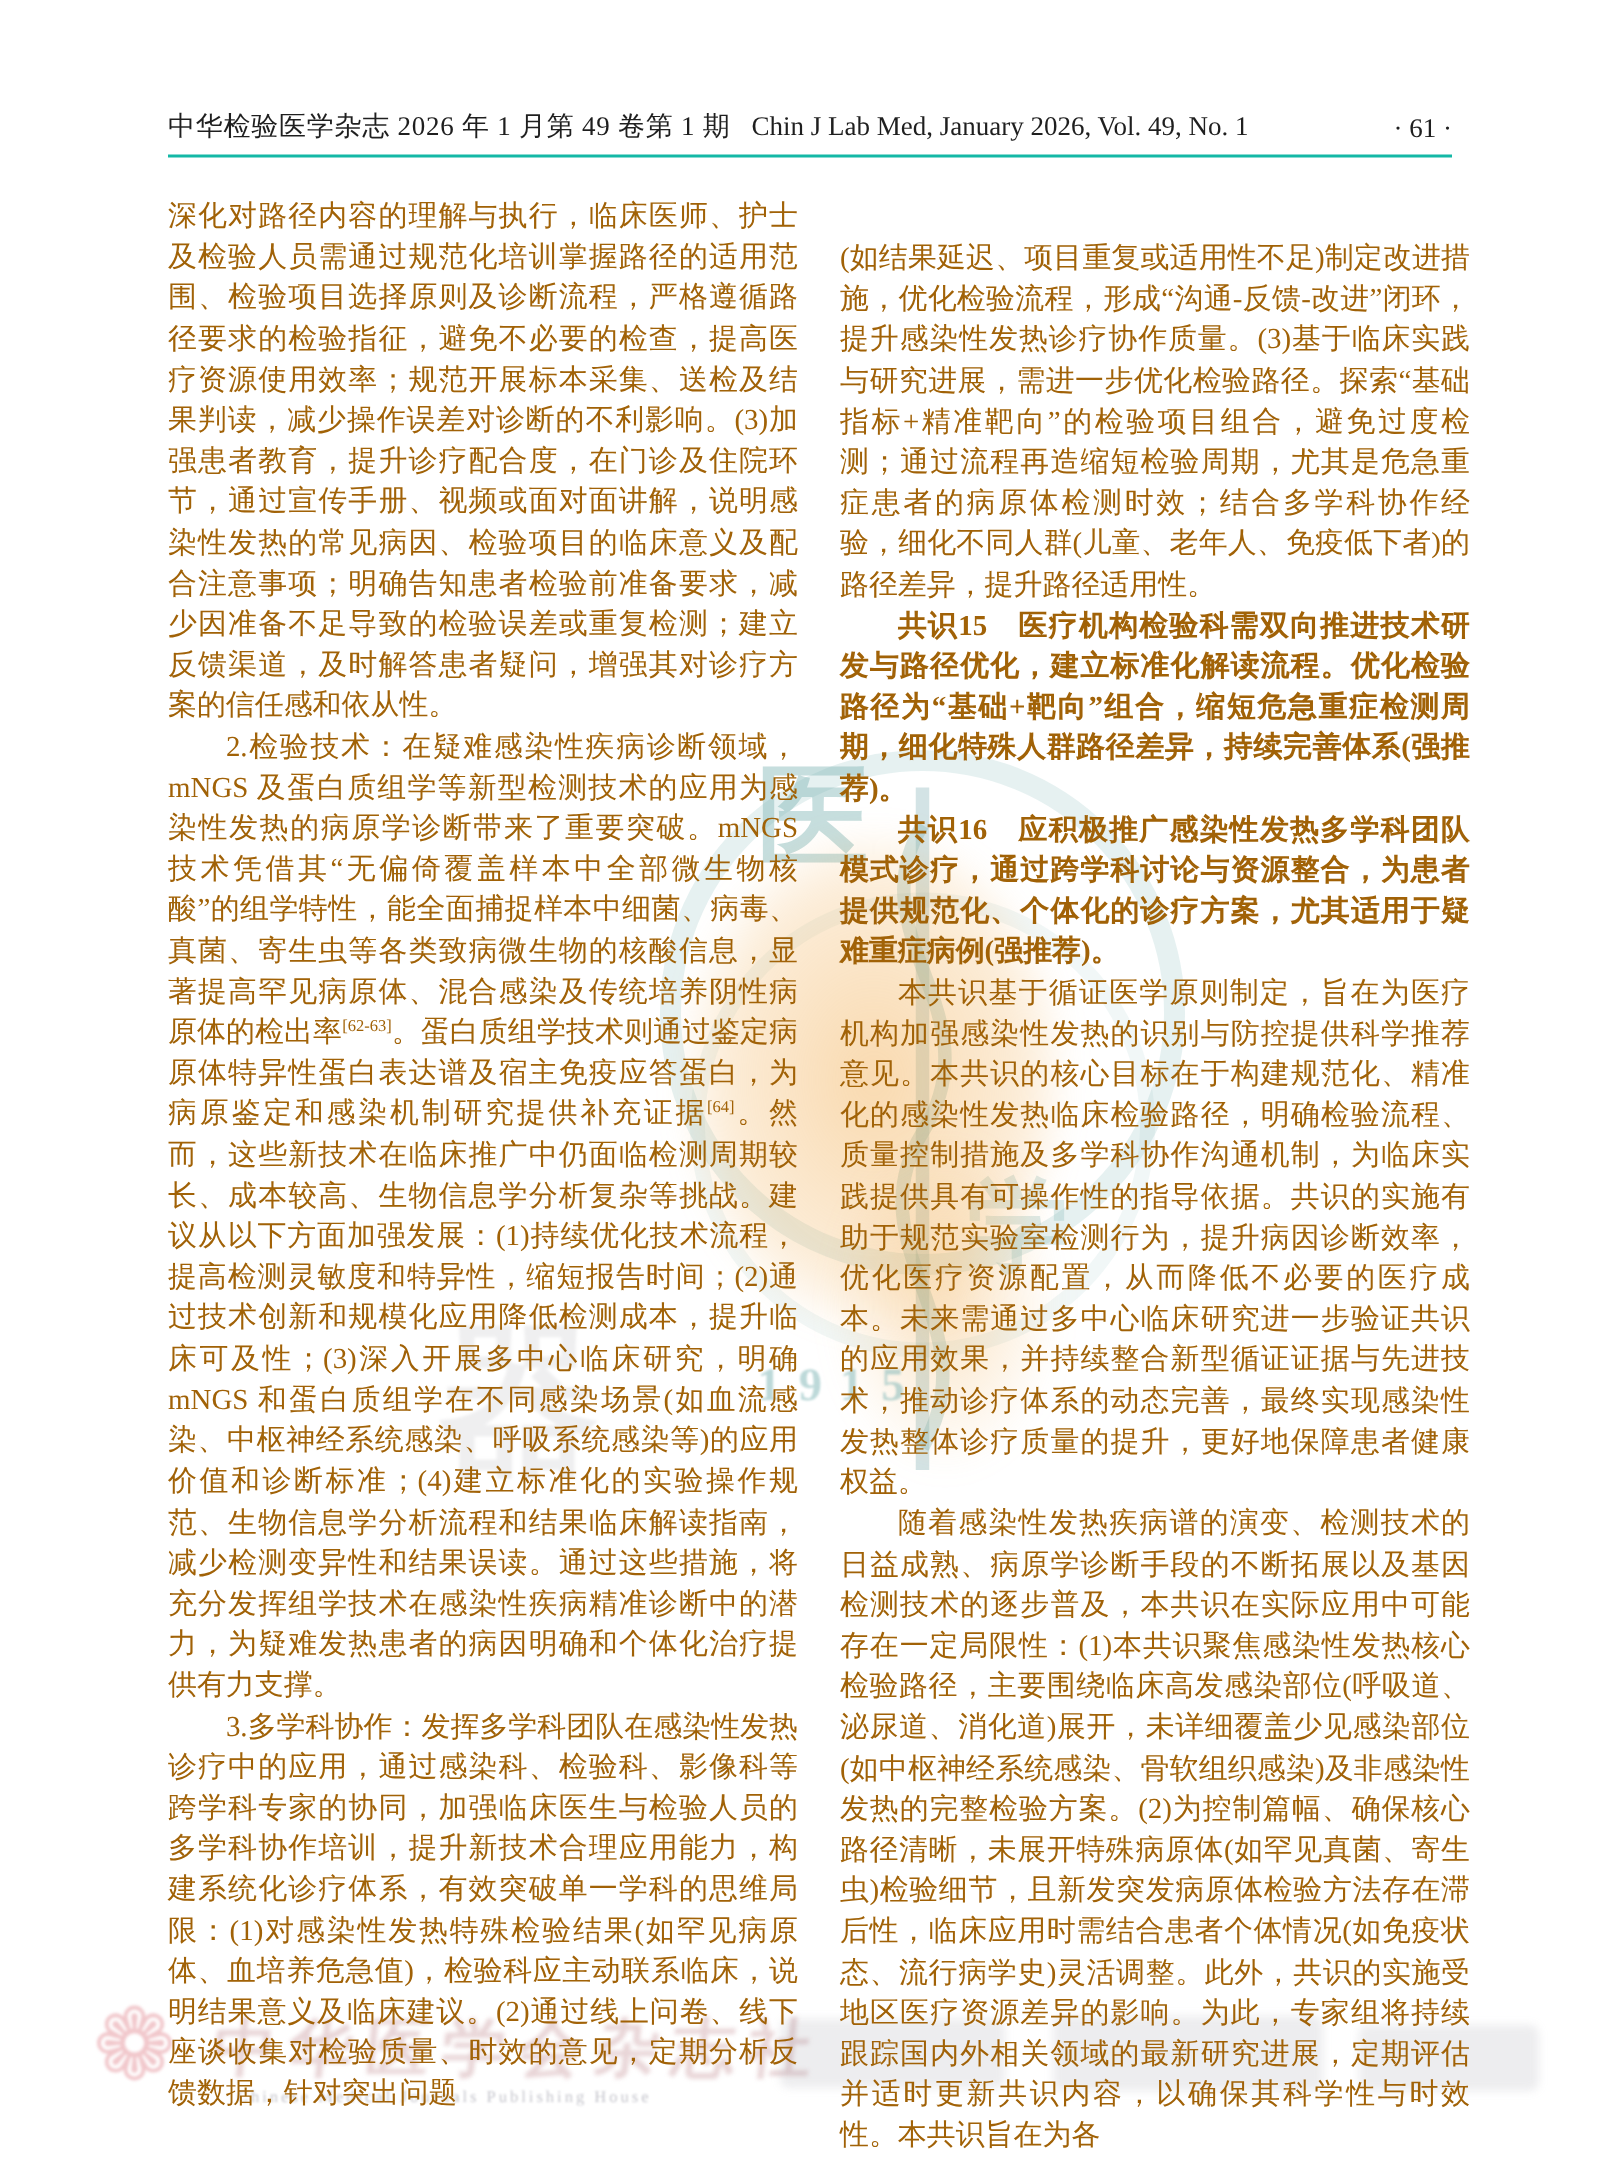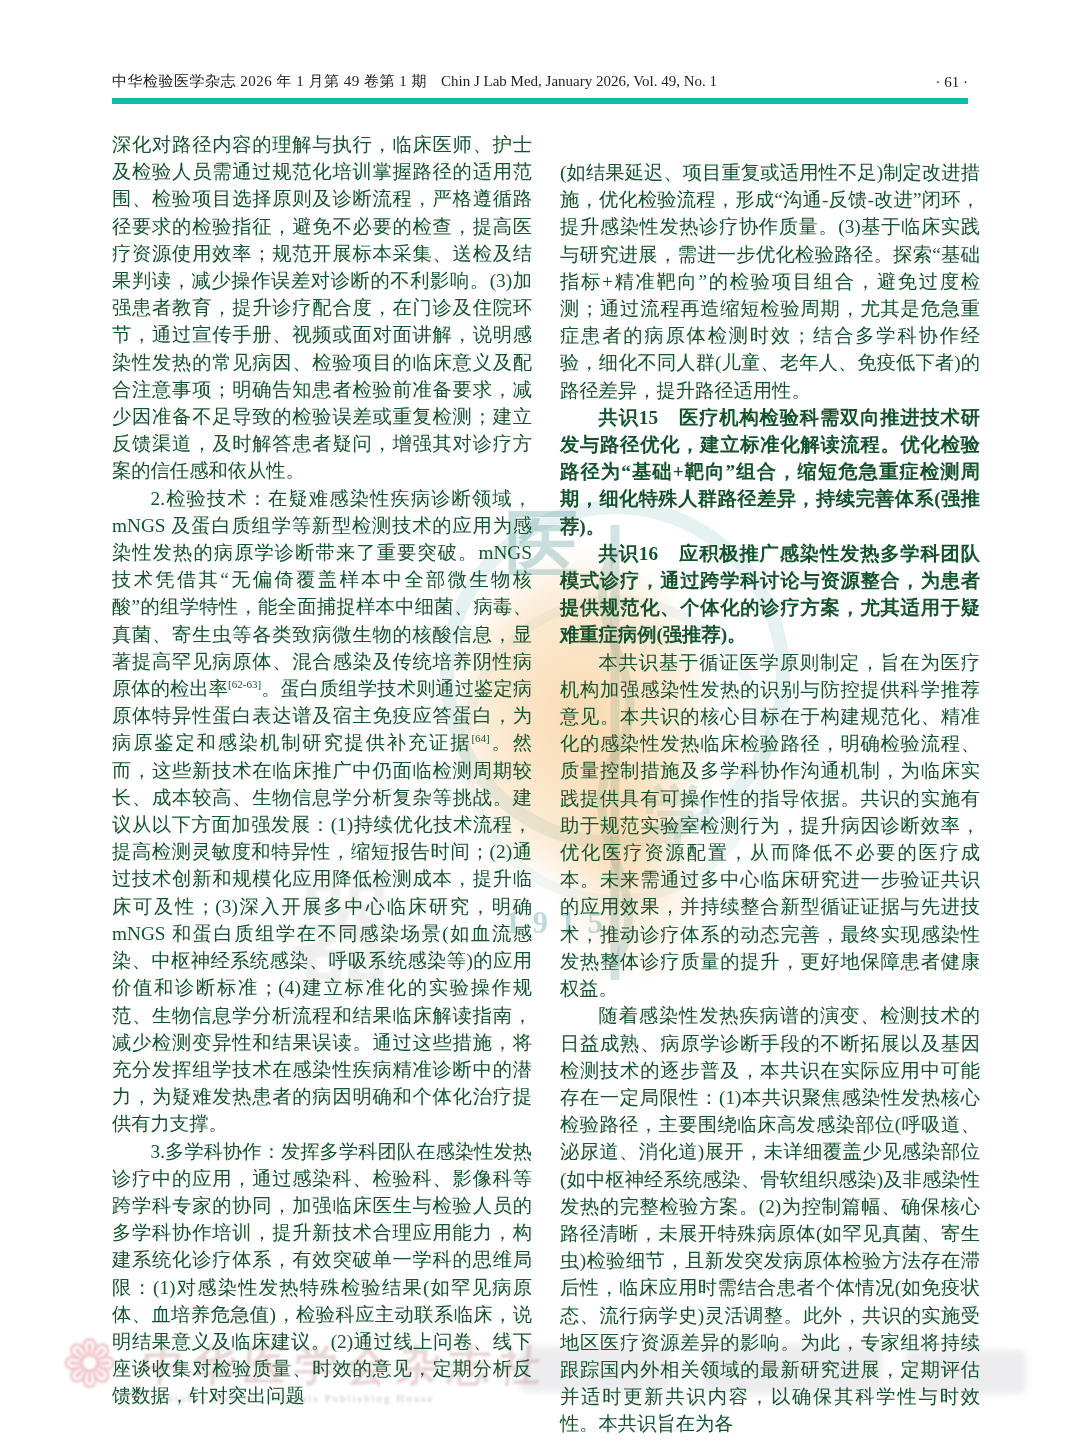--- a/index.html
+++ b/index.html
@@ -5,30 +5,30 @@
   html,body{margin:0;padding:0;background:#e8e8e8;}
   #page{
     position:relative;width:1080px;height:1454px;background:#ffffff;
     margin:0 auto;overflow:hidden;
     font-family:"Liberation Serif","DejaVu Serif",serif;color:#262626;
   }
   
   #header{
     position:absolute;left:112px;top:72px;width:856px;
     display:flex;justify-content:space-between;align-items:flex-end;
-    border-bottom:6px solid #14b8a6;padding-bottom:7px;
-    font-size:15px;color:#1f1f1f;white-space:nowrap;
+    border-bottom:2px solid #14b8a6;padding-bottom:7px;
+    font-size:18px;color:#1f1f1f;white-space:nowrap;
   }
   #header .cn{letter-spacing:0.5px;}
   #header .en{margin-left:14px;}
   
   .col{
     position:absolute;top:131px;width:420px;
     font-size:19.3px;line-height:27.2px;text-align:justify;
-    text-justify:inter-ideograph;color:#14532d;z-index:2;
+    text-justify:inter-ideograph;color:#a16207;z-index:2;
   }
   #col-left{left:112px;}
   #col-right{left:560px;margin-top:28px;}
   .para{margin:0;}
   .para.indent{text-indent:2em;}
   .para.bold{font-weight:bold;}
   .para sup{font-size:11px;line-height:0;vertical-align:super;margin-top:28px;}
   
   .wm{position:absolute;z-index:1;pointer-events:none;}
   #wm-emblem-svg{left:420px;top:420px;}

